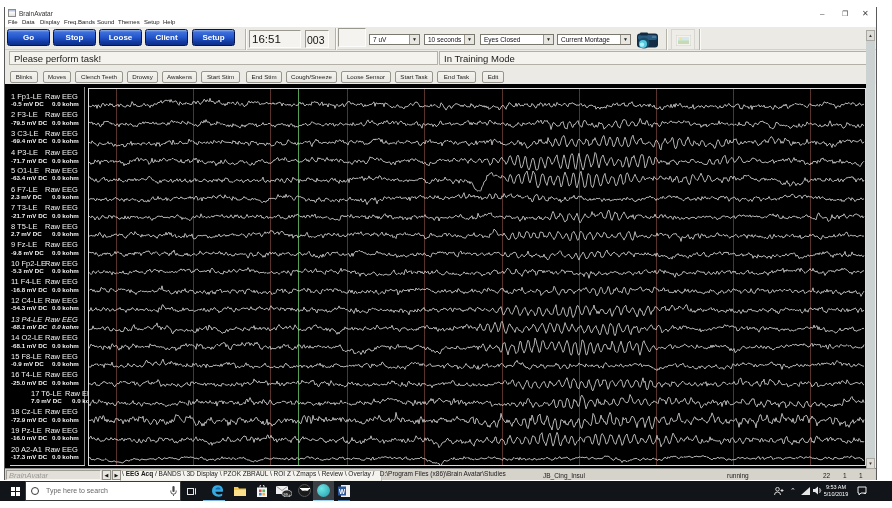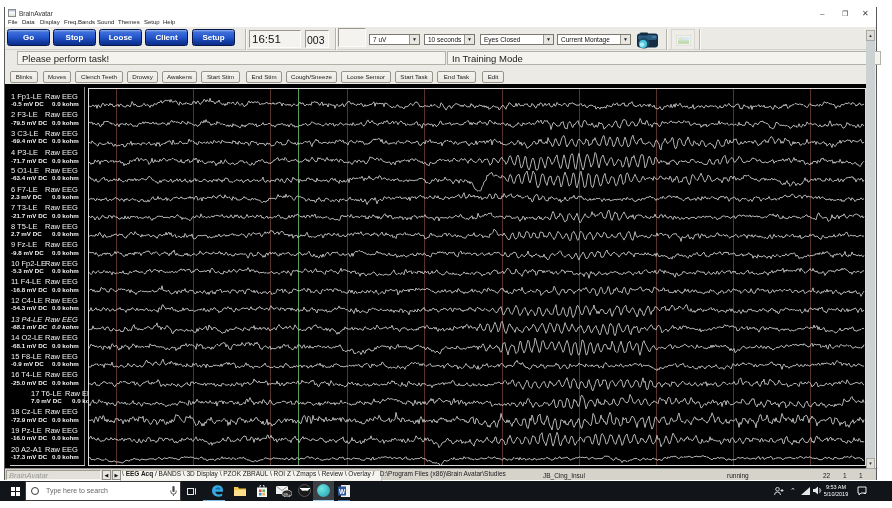--- a/index.html
+++ b/index.html
@@ -27,21 +27,21 @@
   border:1px solid #05164e;
   color:#fff; font-weight:bold; font-size:8px; text-align:center; line-height:15px; }
 .sunk { position:absolute; background:#f4f3ef; border:1px solid #9a978f; border-right-color:#fcfcfa; border-bottom-color:#fcfcfa; }
 .groove { position:absolute; width:2px; border-left:1px solid #b5b2aa; border-right:1px solid #fbfaf7; }
 .combo { position:absolute; height:11px; background:#fff; border:1px solid #7a776f; font-size:6.5px; color:#111; }
 .combo .txt { position:absolute; left:3px; top:1px; }
 .combo .btn { position:absolute; right:0; top:0; width:10px; height:9px; background:#e8e6e0; border-left:1px solid #9a978f; text-align:center; font-size:5px; line-height:9px; color:#222; }
 
 
 #msgrow { left:0; top:43px; width:100%; height:16px; background:#eceae5; }
-.msgbox { position:absolute; top:1px; height:14px; background:#f4f3ee; border:1px solid #b3b0a8; font-size:9.5px; color:#1a1a1a; padding:1px 0 0 4px;margin-left:8px; }
+.msgbox { position:absolute; top:1px; height:14px; background:#f4f3ee; border:1px solid #b3b0a8; font-size:9.5px; color:#1a1a1a; padding:1px 0 0 4px; }
 
 
 #evrow { left:0; top:59px; width:100%; height:18px; background:#eceae5; }
 .evbtn { position:absolute; top:5px; height:12px; background:linear-gradient(#f6f4ee,#e9e7e1); border:1px solid #97948c; border-radius:2px; font-size:6.2px; color:#222; text-align:center; line-height:10.5px; }
 
 
 #eeg { left:0; top:77px; width:862px; height:384px; background:#000; }
 #wavebox { position:absolute; left:83px; top:4px; width:778px; height:378px; border:1px solid #dcdcdc; background:#000; }
 .chlbl { position:absolute; left:6px; width:74px; color:#f2f2f2; }
 .chlbl .l1 { font-size:7.5px; line-height:7.5px; white-space:nowrap; }

